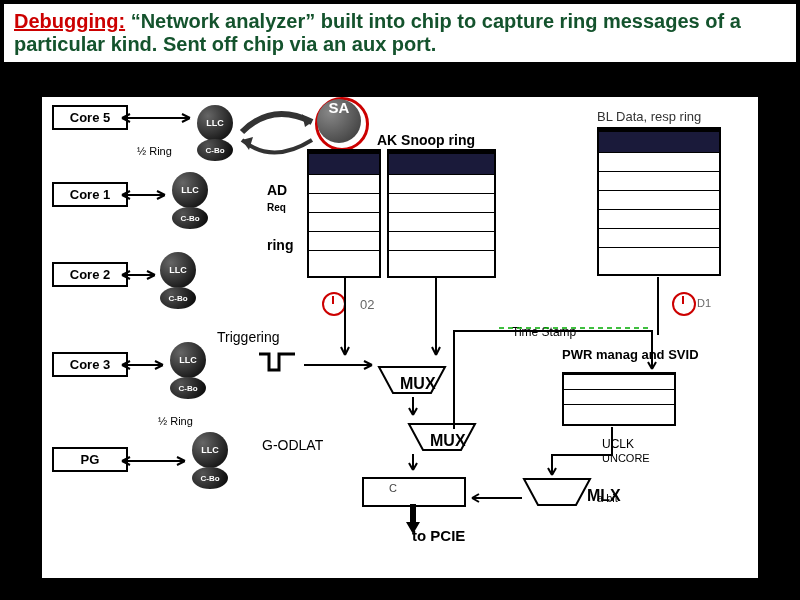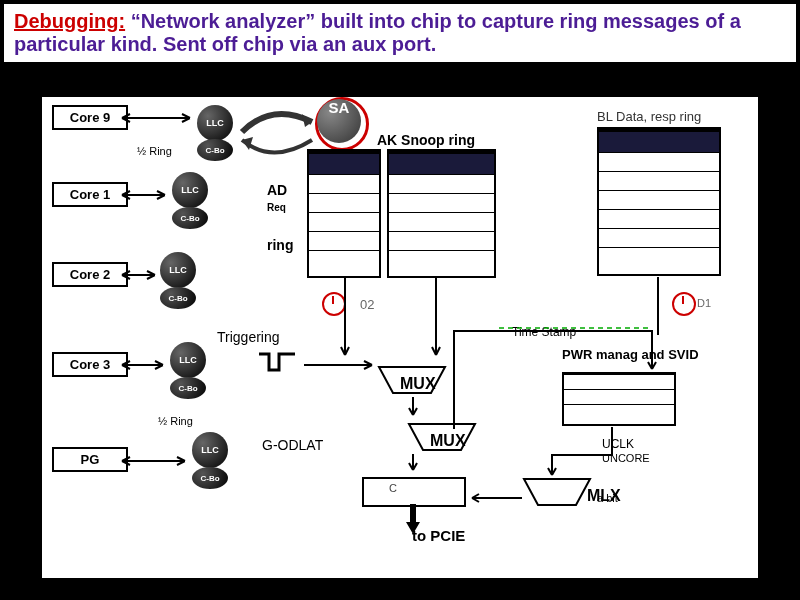--- a/index.html
+++ b/index.html
@@ -1,18 +1,18 @@
 <!DOCTYPE html>
 <html><head>
 <meta charset="utf-8">
 <style>
 body{margin:0;background:#000;font-family:Arial,sans-serif;width:800px;height:600px;position:relative;overflow:hidden}
 .header{background:#fff;padding:6px 10px;border:2px solid #000;position:absolute;top:2px;left:2px;right:2px}
 .header .title{color:#c00;text-decoration:underline;font-weight:bold;font-size:20px}
-.header .rest{color:#4c1d95;font-weight:bold;font-size:20px}
+.header .rest{color:#14532d;font-weight:bold;font-size:20px}
 .diagram{position:absolute;top:95px;left:40px;right:40px;bottom:20px;background:#fff;border:2px solid #000}
 .box{position:absolute;background:#fff;border:2px solid #000;padding:3px 6px;font-weight:bold;font-size:13px;text-align:center}
 .core0{top:8px;left:10px;width:60px}
 .core1{top:85px;left:10px;width:60px}
 .core2{top:165px;left:10px;width:60px}
 .core3{top:255px;left:10px;width:60px}
 .pg{top:350px;left:10px;width:60px}
 .llc{position:absolute;width:36px;height:36px;border-radius:50%;background:radial-gradient(circle at 30% 30%,#666,#000);color:#fff;font-size:9px;font-weight:bold;display:flex;align-items:center;justify-content:center}
 .cbo{position:absolute;width:36px;height:22px;border-radius:50%;background:radial-gradient(circle at 30% 30%,#555,#000);color:#fff;font-size:8px;font-weight:bold;display:flex;align-items:center;justify-content:center}
 .llc0{top:8px;left:155px}.cbo0{top:42px;left:155px}
@@ -66,21 +66,21 @@
 </style>
 </head>
 <body>
 
 <div class="header">
   <span class="title">Debugging:</span><span class="rest"> “Network analyzer” built into chip to capture ring messages of a particular kind.  Sent off chip via an aux port.</span>
 </div>
 
 <div class="diagram">
 
-  <div class="box core0">Core 9</div>
+  <div class="box core0">Core 5</div>
   <div class="box core1">Core 1</div>
   <div class="box core2">Core 2</div>
   <div class="box core3">Core 3</div>
   <div class="box pg">PG</div>
 
   <div class="llc llc0">LLC</div>
   <div class="cbo cbo0">C-Bo</div>
   <div class="llc llc1">LLC</div>
   <div class="cbo cbo1">C-Bo</div>
   <div class="llc llc2">LLC</div>

